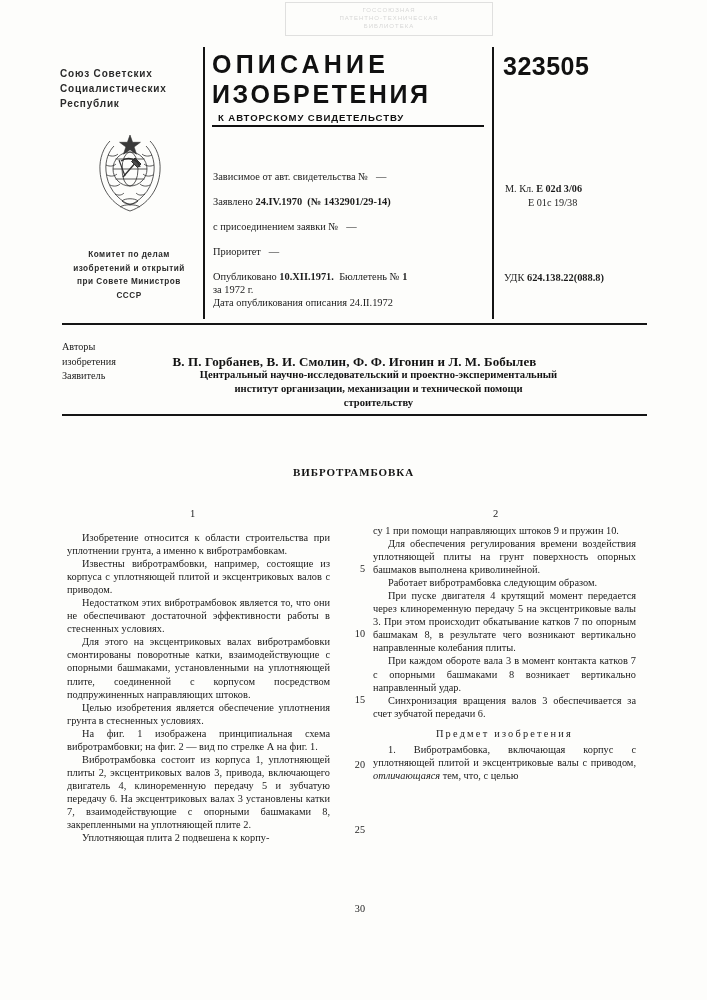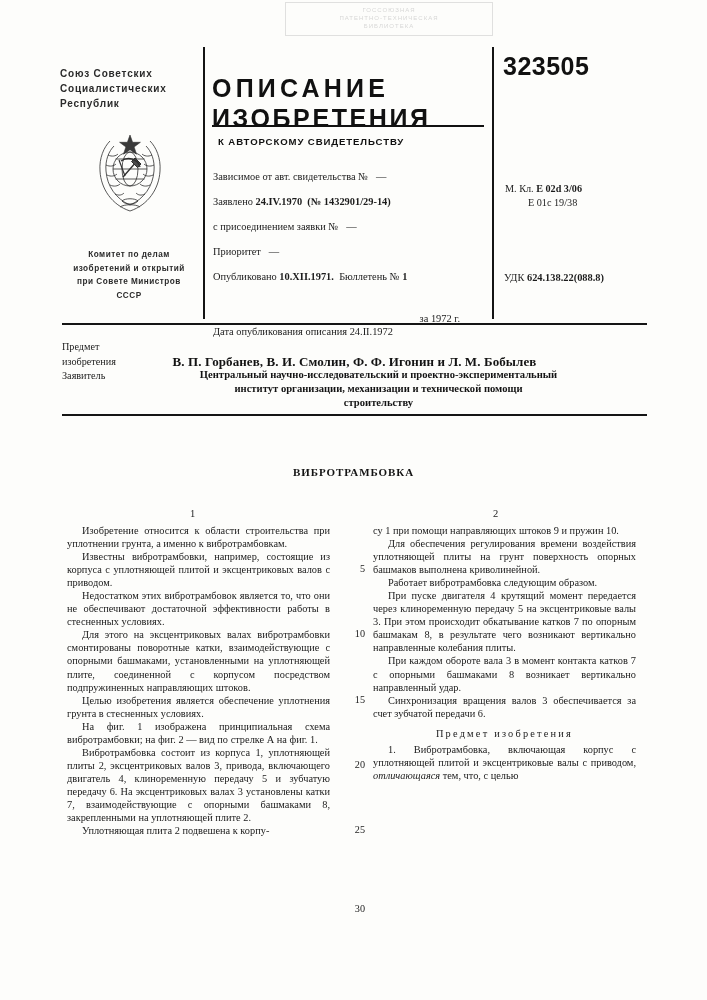--- a/index.html
+++ b/index.html
@@ -103,21 +103,20 @@
     top: 50px;
     width: 272px;
   }
   .masthead .line1 {
     font-family: "Liberation Sans", sans-serif;
     font-weight: 700;
     font-size: 25px;
     line-height: 29px;
     letter-spacing: 4.2px;
     color: #111;
-    margin-top: 24px;
   }
   .masthead .line2 {
     font-family: "Liberation Sans", sans-serif;
     font-weight: 700;
     font-size: 25px;
     line-height: 30px;
     letter-spacing: 2.6px;
     color: #111;
   }
   .masthead .line3 {
@@ -156,21 +155,21 @@
     left: 213px;
     top: 171px;
     width: 275px;
     font-family: "Liberation Serif", serif;
     font-size: 10.4px;
     color: #1c1c1c;
   }
   .biblio .row { height: 25px; white-space: nowrap; }
   .biblio .row.tight { height: 13px; }
   .biblio b { font-weight: 700; }
-  .biblio .right { display: block; text-align: right; padding-right: 28px; margin-top: 29px; }
+  .biblio .right { display: block; text-align: left; padding-right: 28px; }
 
   .mkl {
     position: absolute;
     left: 505px;
     top: 182px;
     font-family: "Liberation Serif", serif;
     font-size: 10.2px;
     color: #1c1c1c;
     line-height: 14px;
     white-space: nowrap;
@@ -265,21 +264,21 @@
   .col {
     position: absolute;
     top: 524px;
     width: 263px;
     font-family: "Liberation Serif", serif;
     font-size: 10.35px;
     line-height: 13.05px;
     color: #1b1b1b;
     text-align: justify;
   }
-  .col.left  { left: 67px; }
+  .col.left  { left: 67px; margin-top: 7px; }
   .col.right { left: 373px; }
   .col p {
     margin: 0;
     text-indent: 15px;
     text-align: justify;
   }
   .col p.noind { text-indent: 0; }
   .col i { font-style: italic; }
   .col .sect-head {
     text-indent: 0;
@@ -422,21 +421,21 @@
   </div>
   <div class="udk">
     <span>УДК</span>
     <span class="num">624.138.22(088.8)</span>
   </div>
 
   <div class="rule-thick-1"></div>
   <div class="rule-thick-2"></div>
 
   <div class="labels">
-    <div>Предмет</div>
+    <div>Авторы</div>
     <div>изобретения</div>
     <div>Заявитель</div>
   </div>
   <div class="authors-names">В. П. Горбанев, В. И. Смолин, Ф. Ф. Игонин и Л. М. Бобылев</div>
   <div class="applicant">
     <div>Центральный научно-исследовательский и проектно-экспериментальный</div>
     <div>институт организации, механизации и технической помощи</div>
     <div>строительству</div>
   </div>
 

